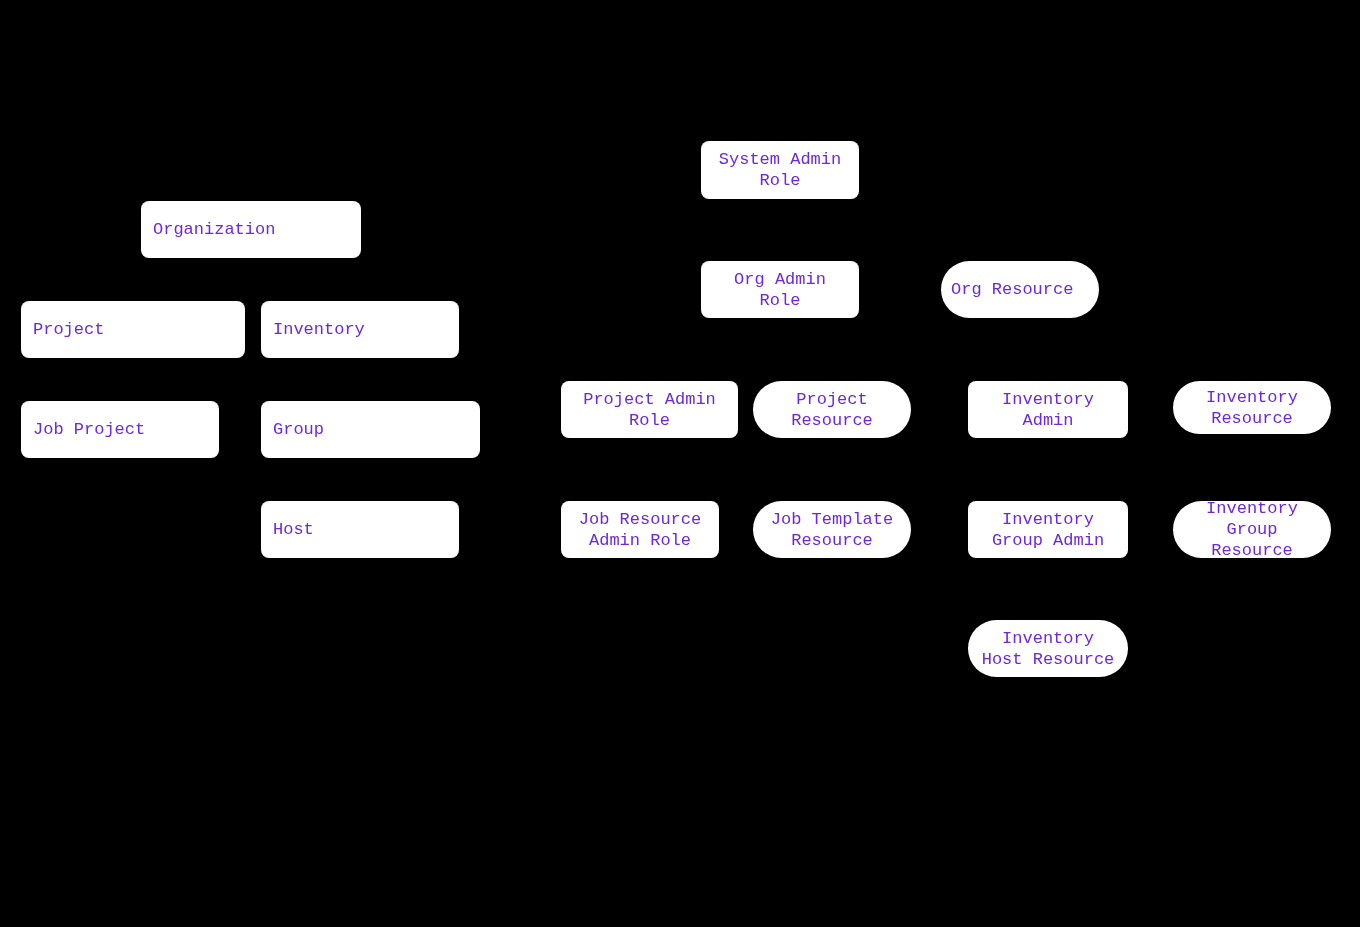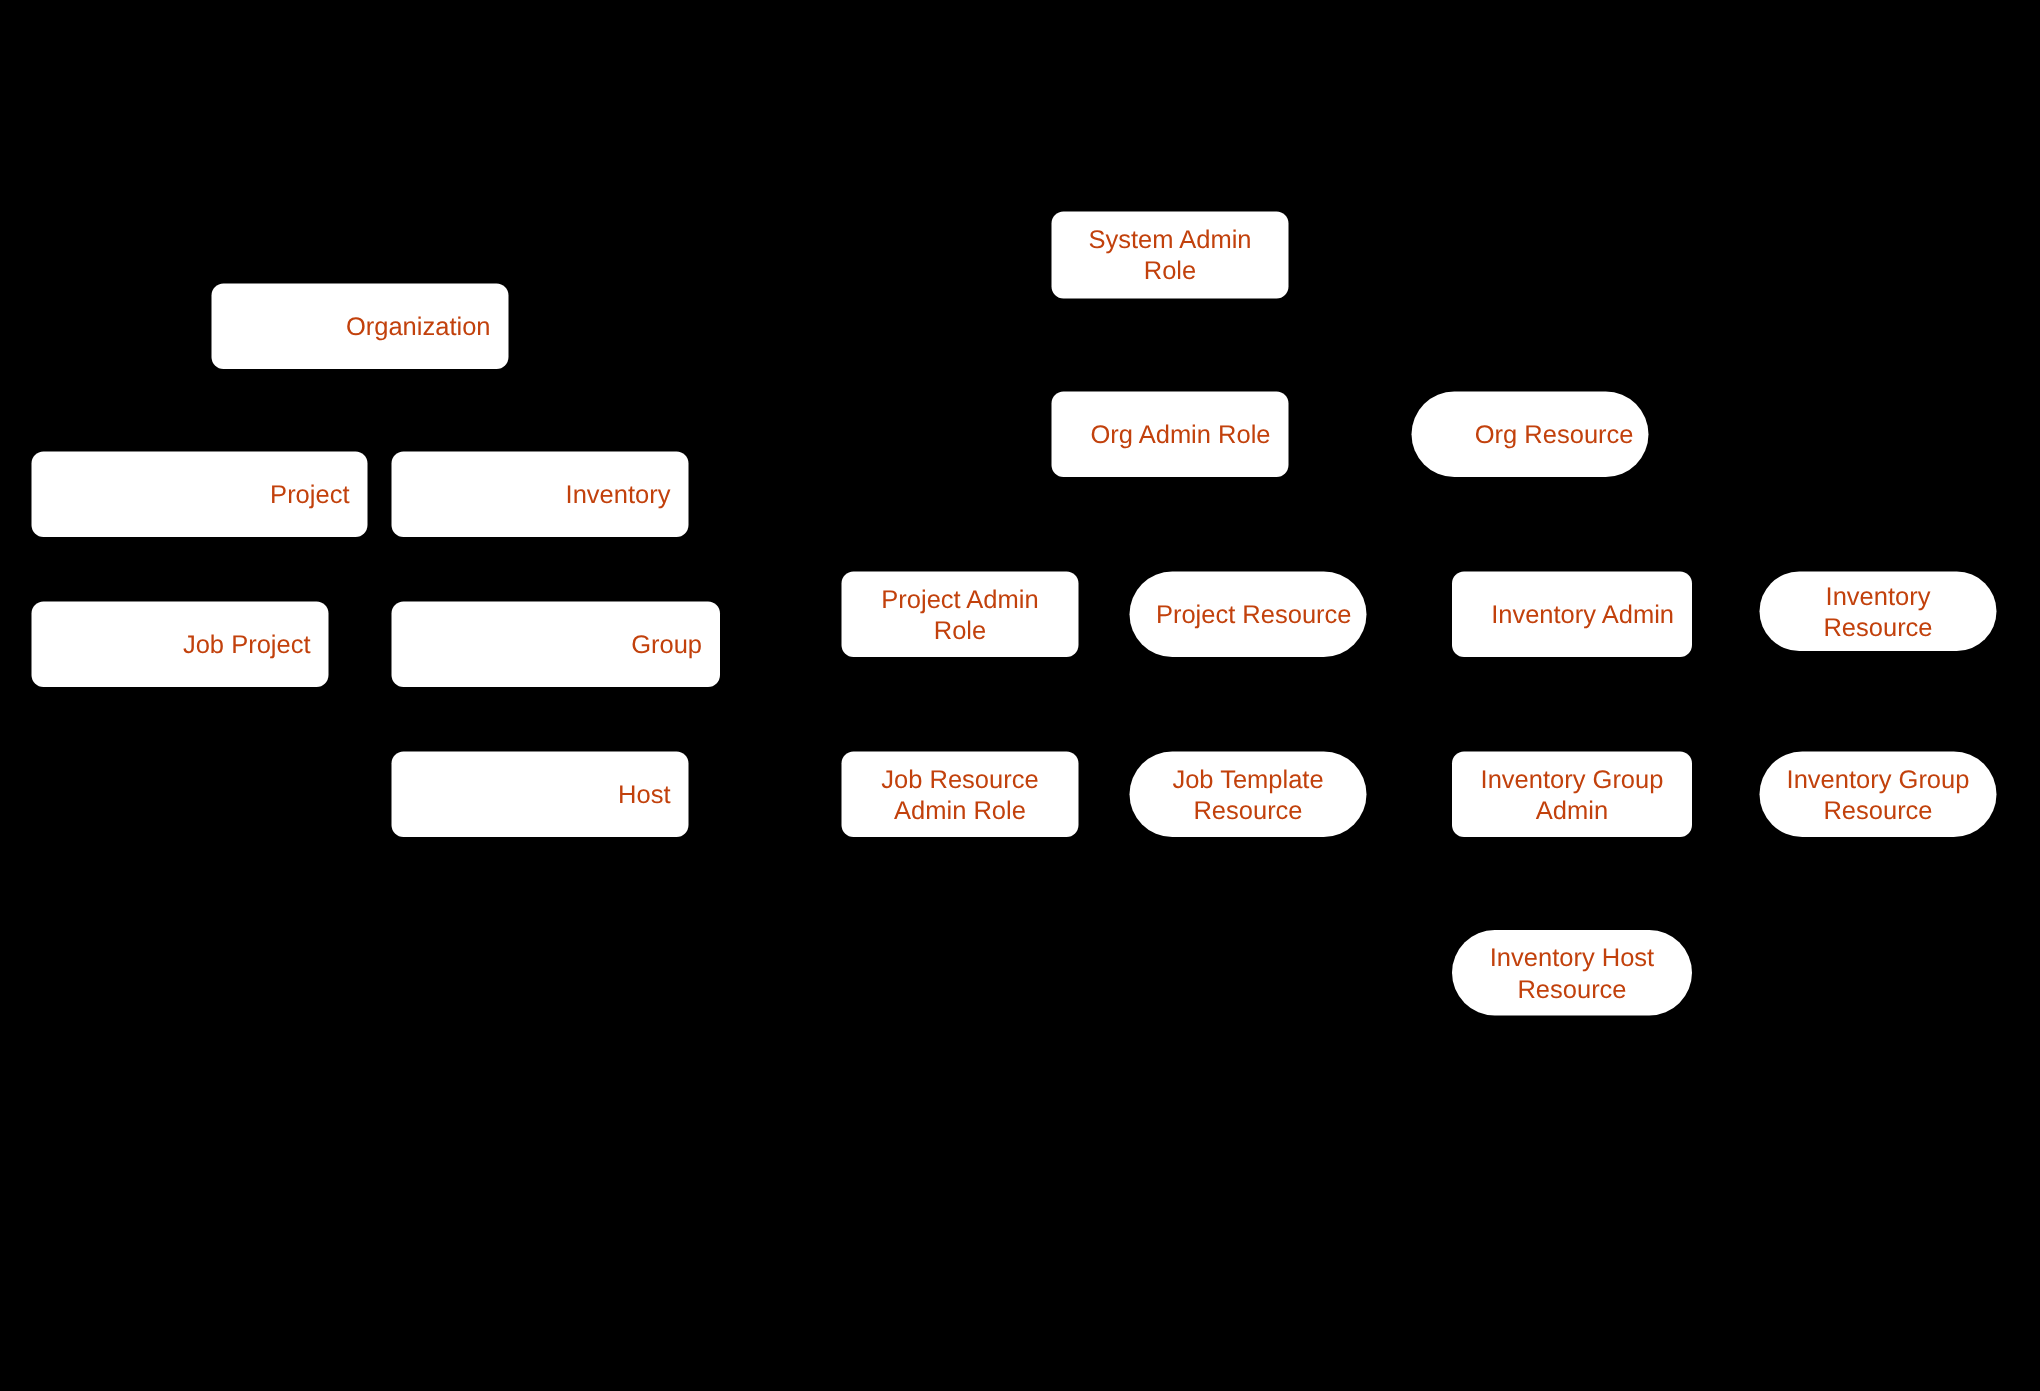--- a/index.html
+++ b/index.html
@@ -15,47 +15,48 @@
   }
   .canvas {
     position: relative;
     width: 1360px;
     height: 927px;
     background: #000000;
   }
   .node {
     position: absolute;
     background: #ffffff;
-    color: #c2410c;
+    color: #6d28d9;
     display: flex;
     align-items: center;
-    justify-content: flex-end;
+    justify-content: flex-start;
     text-align: center;
     font-size: 17px;
     line-height: 21px;
     box-sizing: border-box;
+    font-family: Liberation Mono, monospace;
   }
   .node.rect {
     border-radius: 8px;
     padding: 0 12px;
   }
   .node.pill {
     border-radius: 28.5px;
     padding: 0 10px;
   }
   .node .label {
     display: block;
   }
 </style>
 </head>
 <body>
 
 <div class="canvas">
 
-  <div class="node rect" style="left:141px; top:189px; width:198px; height:57px">
+  <div class="node rect" style="left:141px; top:201px; width:220px; height:57px">
     <span class="label">Organization</span>
   </div>
 
   <div class="node rect" style="left:21px; top:301px; width:224px; height:57px">
     <span class="label">Project</span>
   </div>
 
   <div class="node rect" style="left:261px; top:301px; width:198px; height:57px">
     <span class="label">Inventory</span>
   </div>
@@ -77,21 +78,21 @@
   </div>
 
   <div class="node rect" style="left:701px; top:261px; width:158px; height:57px">
     <span class="label">Org Admin Role</span>
   </div>
 
   <div class="node pill" style="left:941px; top:261px; width:158px; height:57px">
     <span class="label">Org Resource</span>
   </div>
 
-  <div class="node rect" style="left:561px; top:381px; width:158px; height:57px">
+  <div class="node rect" style="left:561px; top:381px; width:177px; height:57px">
     <span class="label">Project Admin Role</span>
   </div>
 
   <div class="node pill" style="left:753px; top:381px; width:158px; height:57px">
     <span class="label">Project Resource</span>
   </div>
 
   <div class="node rect" style="left:968px; top:381px; width:160px; height:57px">
     <span class="label">Inventory Admin</span>
   </div>

